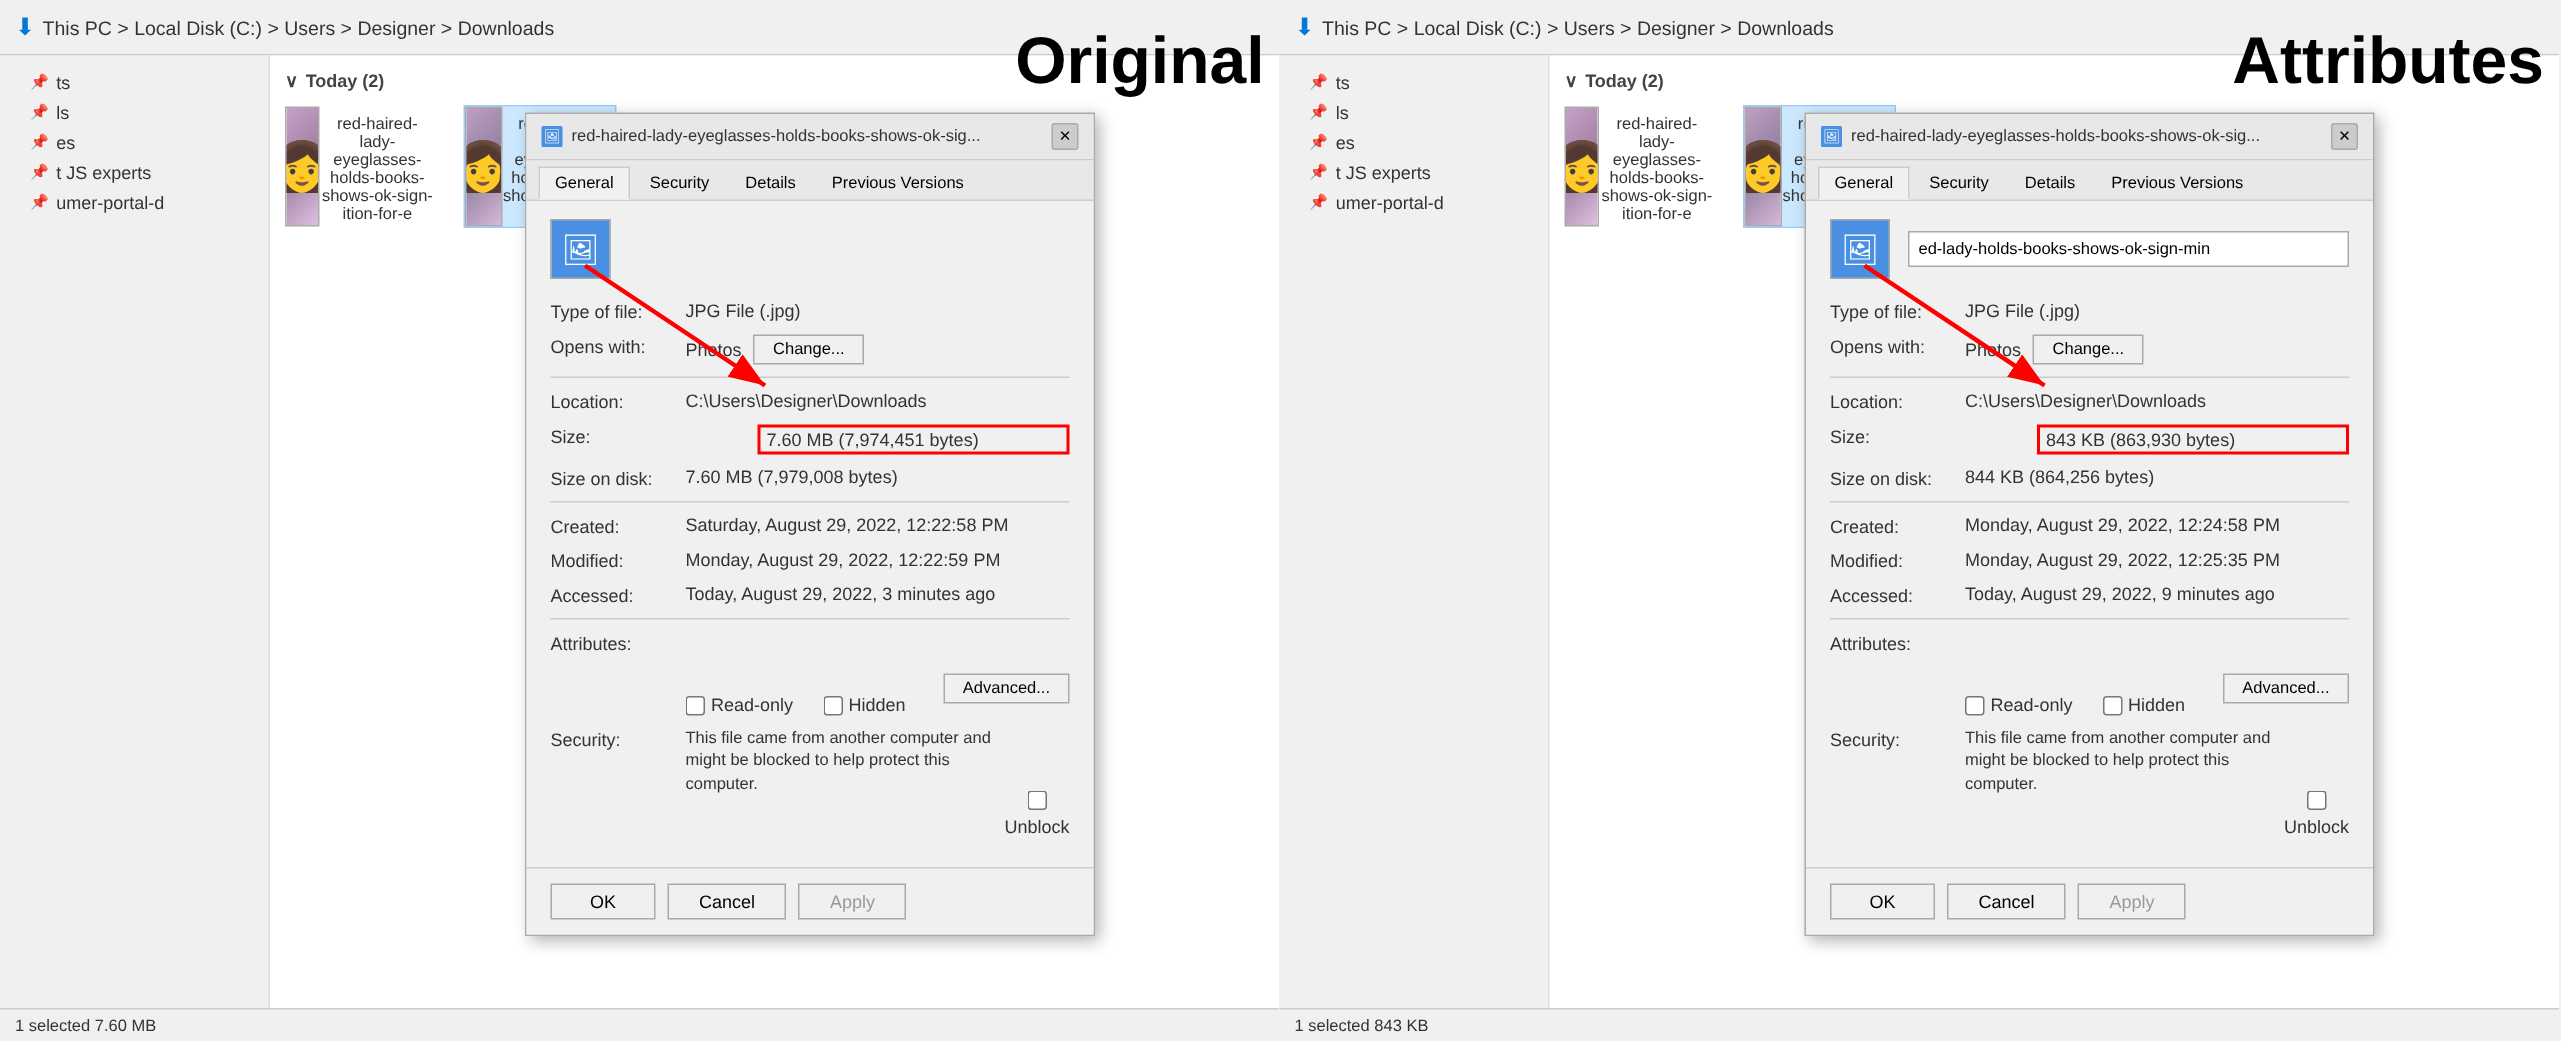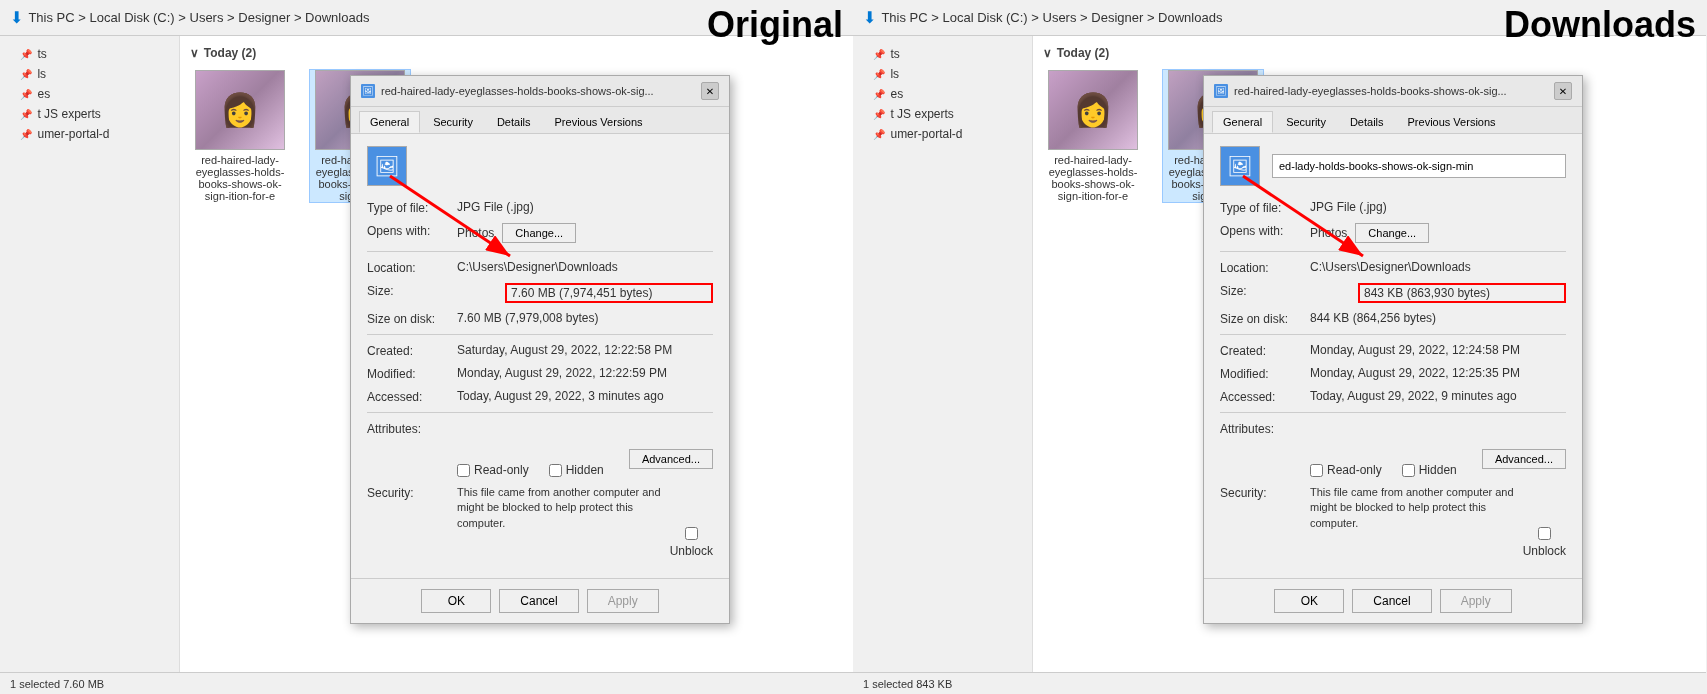--- a/index.html
+++ b/index.html
@@ -17,23 +17,23 @@
     .panel {
       width: 853px;
       height: 694px;
       position: relative;
       overflow: hidden;
       background: #f0f0f0;
     }
 
     .panel-label {
       position: absolute;
-      top: 4px;
+      top: 16px;
       right: 10px;
-      font-size: 36px;
+      font-size: 44px;
       font-weight: bold;
       color: #000;
       z-index: 10;
     }
 
     .explorer-bar {
       display: flex;
       align-items: center;
       background: #f0f0f0;
       padding: 8px 10px;
@@ -86,21 +86,20 @@
     }
 
     .file-grid {
       display: flex;
       gap: 20px;
       flex-wrap: wrap;
     }
 
     .file-item {
       display: flex;
-      flex-direction: column;
       align-items: center;
       width: 100px;
       cursor: pointer;
     }
 
     .file-thumb {
       width: 90px;
       height: 80px;
       background: #c8a0c8;
       border: 1px solid #aaa;
@@ -334,21 +333,20 @@
 
     .security-text {
       font-size: 11px;
       color: #333;
       flex: 1;
       line-height: 1.4;
     }
 
     .dialog-footer {
       display: flex;
-      justify-content: center;
       gap: 8px;
       padding: 10px 16px;
       border-top: 1px solid #ccc;
       background: #f0f0f0;
     }
 
     .footer-btn {
       padding: 4px 20px;
       border: 1px solid #aaa;
       background: #f0f0f0;
@@ -560,21 +558,21 @@
       <button class="footer-btn">Cancel</button>
       <button class="footer-btn disabled">Apply</button>
     </div>
   </div>
 
   <div class="status-bar">1 selected   7.60 MB</div>
 </div>
 
 <div class="panel" id="right-panel">
 
-  <div class="panel-label">Downloads</div>
+  <div class="panel-label">Attributes</div>
 
   <div class="explorer-bar">
     <span style="color:#0078d4; font-size:16px;">⬇</span>
     <div class="breadcrumb">This PC  &gt;  Local Disk (C:)  &gt;  Users  &gt;  Designer  &gt;  Downloads</div>
   </div>
 
   <div class="explorer-content">
 
     <div class="sidebar">
       <div class="sidebar-item">

